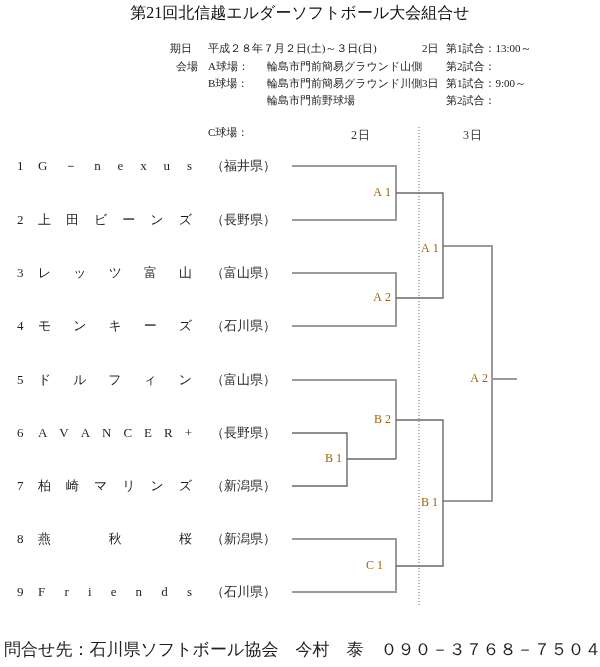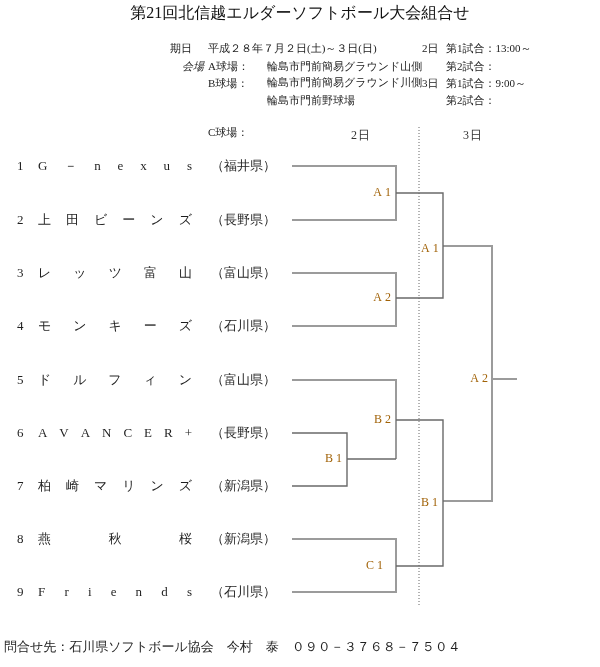--- a/index.html
+++ b/index.html
@@ -11,41 +11,41 @@
   .abs{position:absolute;white-space:nowrap;}
   .title{left:0;top:3px;width:600px;text-align:center;font-size:16px;color:#111;}
   .h{font-size:11px;line-height:14px;color:#222;}
   .team-row{left:0;width:310px;height:18px;font-size:13px;line-height:18px;}
   .team-no{left:17px;top:0;}
   .team-name{left:38px;top:0;width:154px;display:flex;justify-content:space-between;}
   .team-pref{left:211px;top:0;}
   .lbl{font-size:12px;line-height:13px;letter-spacing:3px;color:#a16207;}
   .lbl-r{text-align:right;}
   .daycol{font-size:12px;color:#333;text-align:center;letter-spacing:1px;}
-  .footer{left:4px;top:638px;font-size:13px;color:#1f1f1f;}
+  .footer{left:4px;top:638px;font-size:17px;color:#1f1f1f;}
   svg{display:block;}
 </style>
 </head>
 <body>
 
 <div class="abs title">第21回北信越エルダーソフトボール大会組合せ</div>
 
 <div>
   <span class="abs h" style="left:170px;top:41px;">期日</span>
   <span class="abs h" style="left:208px;top:41px;">平成２８年７月２日(土)～３日(日)</span>
   <span class="abs h" style="left:422px;top:41px;">2日</span>
   <span class="abs h" style="left:446px;top:41px;">第1試合：13:00～</span>
 
-  <span class="abs h" style="left:182px;top:59px;font-style:italic;">会場</span>
+  <span class="abs h" style="left:176px;top:59px;">会場</span>
   <span class="abs h" style="left:208px;top:59px;">A球場：</span>
   <span class="abs h" style="left:267px;top:59px;">輪島市門前簡易グラウンド山側</span>
   <span class="abs h" style="left:446px;top:59px;">第2試合：</span>
 
   <span class="abs h" style="left:208px;top:76px;">B球場：</span>
-  <span class="abs h" style="left:267px;top:76px;font-family:Liberation Mono, monospace;">輪島市門前簡易グラウンド川側</span>
+  <span class="abs h" style="left:267px;top:76px;">輪島市門前簡易グラウンド川側</span>
   <span class="abs h" style="left:422px;top:76px;">3日</span>
   <span class="abs h" style="left:446px;top:76px;">第1試合：9:00～</span>
 
   <span class="abs h" style="left:208px;top:93px;margin-top:32px;">C球場：</span>
   <span class="abs h" style="left:267px;top:93px;">輪島市門前野球場</span>
   <span class="abs h" style="left:446px;top:93px;">第2試合：</span>
 </div>
 
 <svg class="abs" style="left:0;top:0;" width="600" height="667" viewBox="0 0 600 667">
 

